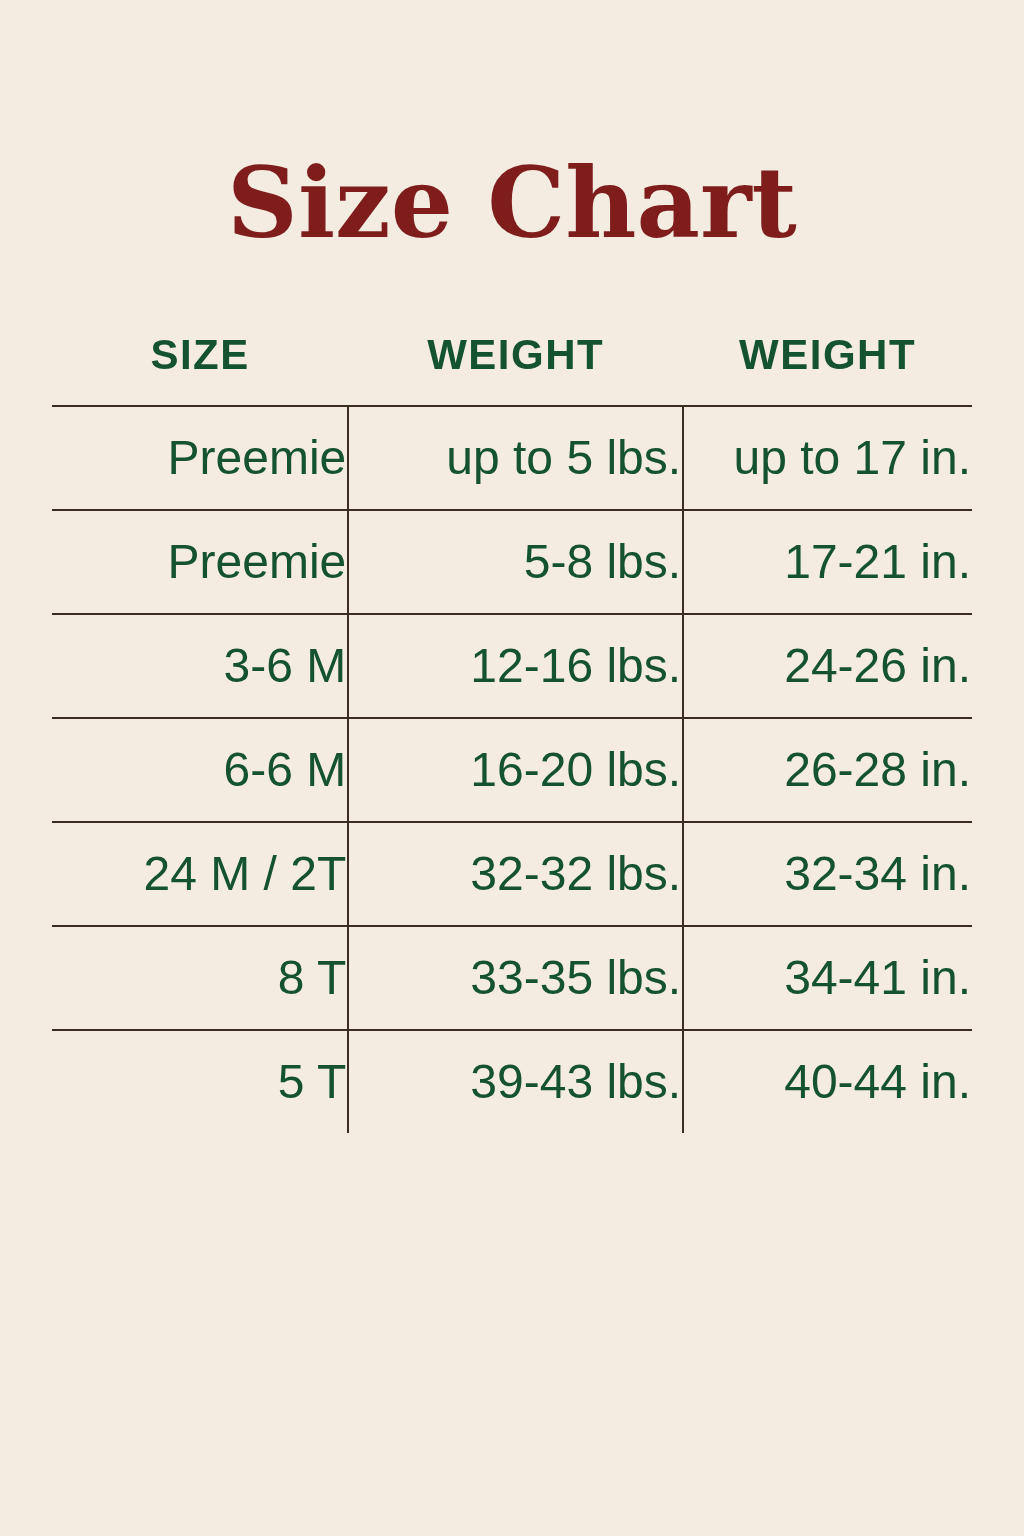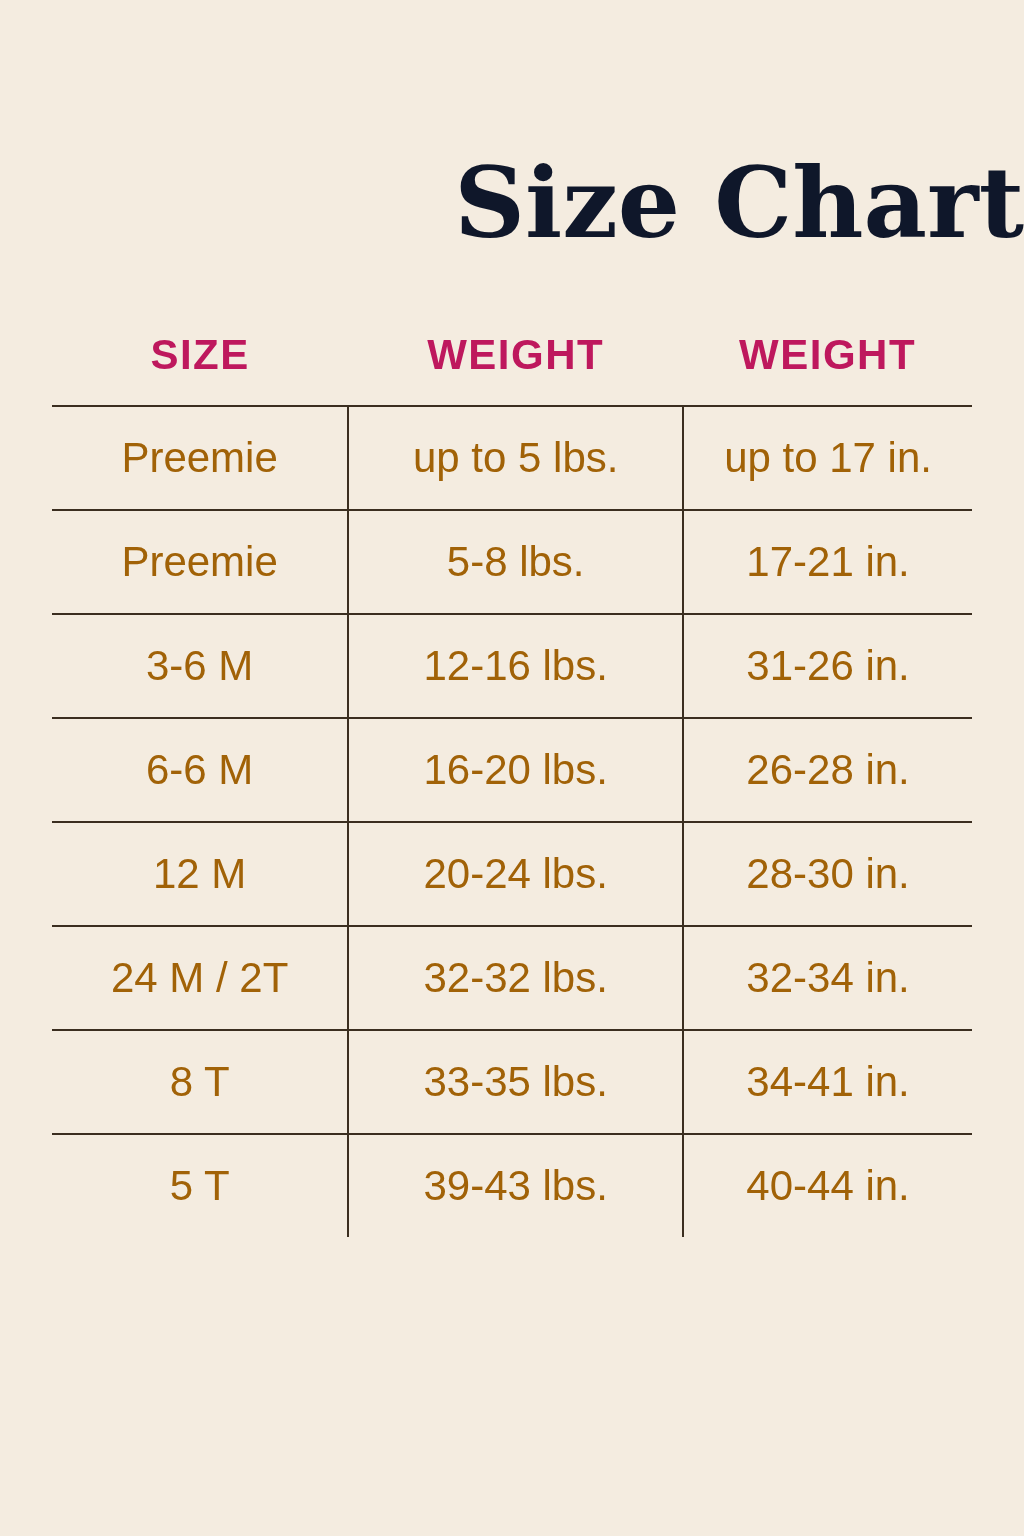--- a/index.html
+++ b/index.html
@@ -18,52 +18,52 @@
     position: relative;
     width: 1024px;
     height: 1536px;
     box-sizing: border-box;
   }
   .title {
     font-family: "DejaVu Serif", serif;
     font-weight: bold;
     font-size: 98px;
     line-height: 1;
-    text-align: right;
-    color: #0f172a;
+    text-align: center;
+    color: #7f1d1d;
     letter-spacing: 0px;
     padding-top: 88px;
   }
   table.size-chart {
     width: 920px;
     margin: 0 auto;
     margin-top: 78px;
     border-collapse: collapse;
     table-layout: fixed;
   }
   table.size-chart col.c1 { width: 32.2%; }
   table.size-chart col.c2 { width: 36.4%; }
   table.size-chart col.c3 { width: 31.4%; }
 
   thead th {
     font-family: "Liberation Sans", sans-serif;
     font-weight: bold;
     font-size: 42px;
     letter-spacing: 1.5px;
-    color: #be185d;
+    color: #14532d;
     text-align: center;
     padding-bottom: 26px;
     border: none;
   }
   tbody td {
     font-family: "Liberation Sans", sans-serif;
     font-weight: normal;
-    font-size: 42px;
-    color: #a16207;
-    text-align: center;
+    font-size: 48px;
+    color: #14532d;
+    text-align: right;
     height: 100px;
     border-top: 2.5px solid #3b2e20;
     border-left: 2.5px solid #3b2e20;
     vertical-align: middle;
   }
   tbody td.first {
     border-left: none;
   }
   tbody tr:first-child td {
     border-top: 2.5px solid #3b2e20;
@@ -100,31 +100,26 @@
           <td>up to 17 in.</td>
         </tr>
         <tr>
           <td class="first">Preemie</td>
           <td>5-8 lbs.</td>
           <td>17-21 in.</td>
         </tr>
         <tr>
           <td class="first">3-6 M</td>
           <td>12-16 lbs.</td>
-          <td>31-26 in.</td>
+          <td>24-26 in.</td>
         </tr>
         <tr>
           <td class="first">6-6 M</td>
           <td>16-20 lbs.</td>
           <td>26-28 in.</td>
-        </tr>
-        <tr>
-          <td class="first">12 M</td>
-          <td>20-24 lbs.</td>
-          <td>28-30 in.</td>
         </tr>
         <tr>
           <td class="first">24 M / 2T</td>
           <td>32-32 lbs.</td>
           <td>32-34 in.</td>
         </tr>
         <tr>
           <td class="first">8 T</td>
           <td>33-35 lbs.</td>
           <td>34-41 in.</td>

